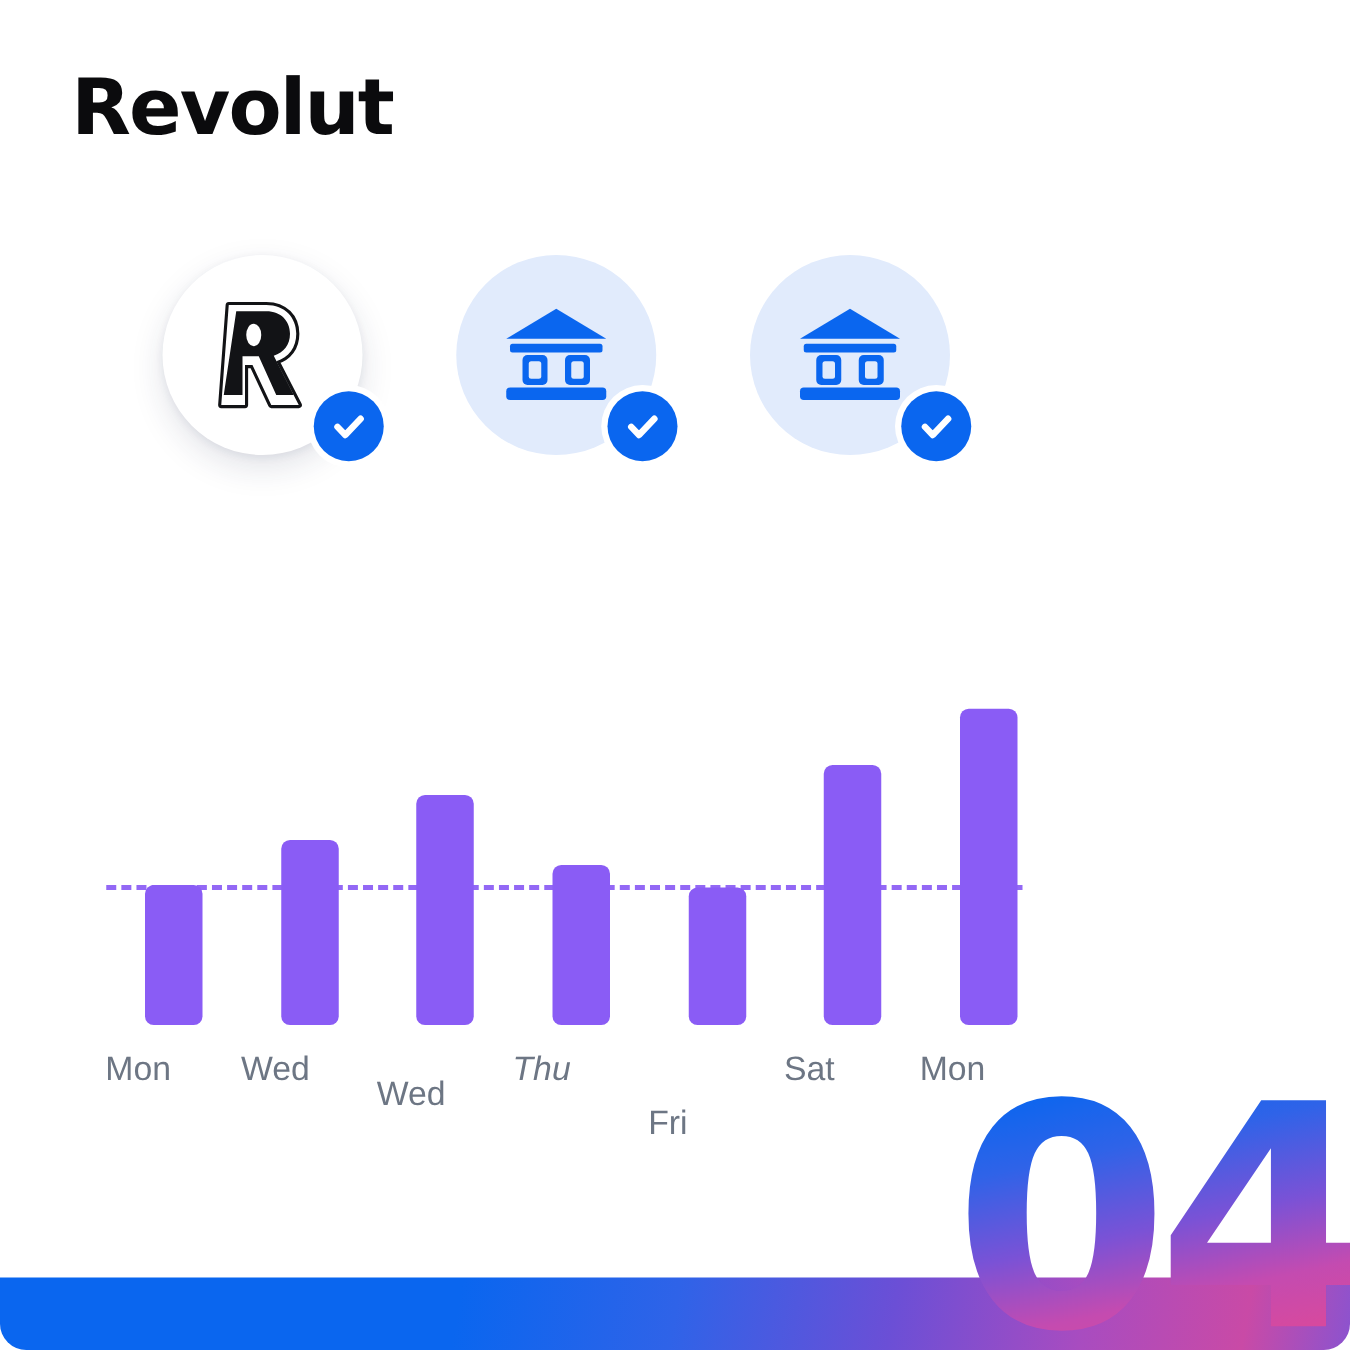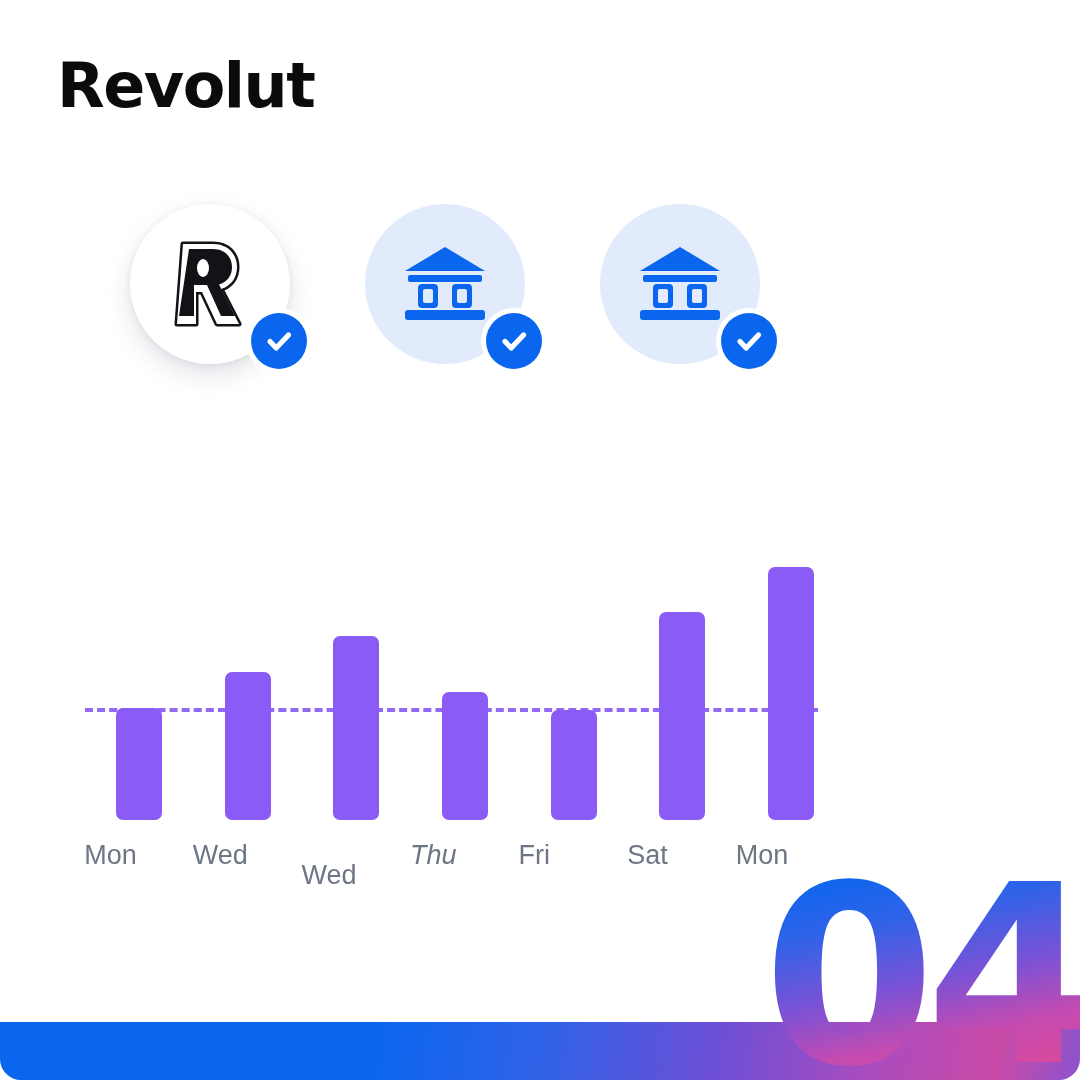--- a/index.html
+++ b/index.html
@@ -203,21 +203,21 @@
         <div class="bar" title="Thu: 128" style="left: 357px; height: 128px; bottom: 0px; background: rgb(138, 92, 245);"></div>
         <div class="bar" title="Fri: 110" style="left: 465.571px; height: 110px; bottom: 0px; background: rgb(138, 92, 245);"></div>
         <div class="bar" title="Sat: 208" style="left: 574.143px; height: 208px; bottom: 0px; background: rgb(138, 92, 245);"></div>
         <div class="bar" title="Sun: 253" style="left: 682.714px; height: 253px; bottom: 0px; background: rgb(138, 92, 245);"></div>
       </div>
     <div class="xaxis" id="xaxis">
         <div class="xlabel" style="left: -0.714286px;">Mon</div>
         <div class="xlabel" style="left: 107.857px;">Wed</div>
         <div class="xlabel" style="left: 216.429px; margin-top: 20px;">Wed</div>
         <div class="xlabel" style="left: 325px; font-style: italic;">Thu</div>
-        <div class="xlabel" style="left: 433.571px;">Fri</div>
+        <div class="xlabel" style="left: 433.571px; margin-top: 43px;">Fri</div>
         <div class="xlabel" style="left: 542.143px;">Sat</div>
         <div class="xlabel" style="left: 650.714px;">Mon</div>
       </div>
   </div>
 
   <div class="band"></div>
   <div class="pagenum">04</div>
 
 </div>
 

